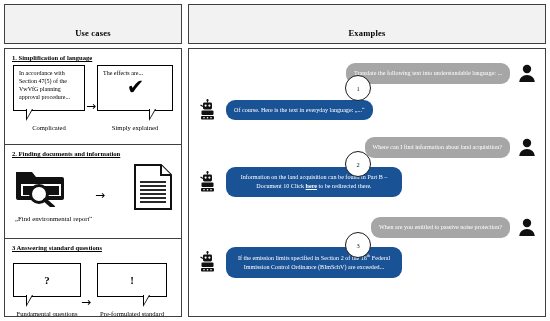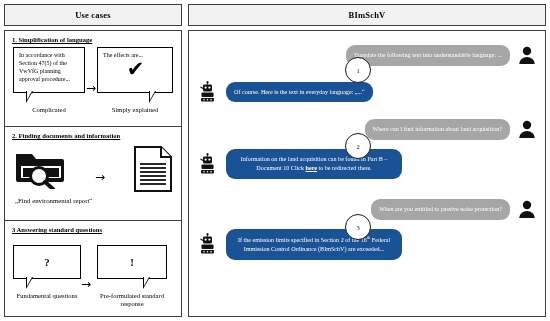--- a/index.html
+++ b/index.html
@@ -34,21 +34,21 @@
     display: flex;
     flex-direction: column;
     gap: 4px;
   }
   .panel-header {
     border: 1px solid #3f3f3f;
     background: #f2f2f2;
     text-align: center;
     font-weight: bold;
     font-size: 8.5px;
-    padding: 5px 0 5px 0;
+    padding: 23px 0 5px 0;
     letter-spacing: .2px;
   }
   .panel-body {
     border: 1px solid #3f3f3f;
     flex: 1;
     box-sizing: border-box;
     position: relative;
     background: #fff;
     overflow: hidden;
   }
@@ -329,21 +329,21 @@
             </div>
             <div class="caption">Pre-formulated standard response</div>
           </div>
         </div>
       </div>
 
     </div>
   </div>
 
   <div class="col-right">
-    <div class="panel-header">BImSchV</div>
+    <div class="panel-header">Examples</div>
 
     <div class="panel-body">
       <div class="chat">
 
         <div class="chat-row row-user ex1-user">
           <div class="msg msg-user">Translate the following text into understandable language: ...</div>
           <div class="avatar-person">
             <svg width="20" height="20" viewBox="0 0 20 20" aria-hidden="true">
               <circle cx="10" cy="6" r="4.2" fill="#111"></circle>
               <path d="M2.2 19 a7.8 7 0 0 1 15.6 0 Z" fill="#111"></path>

